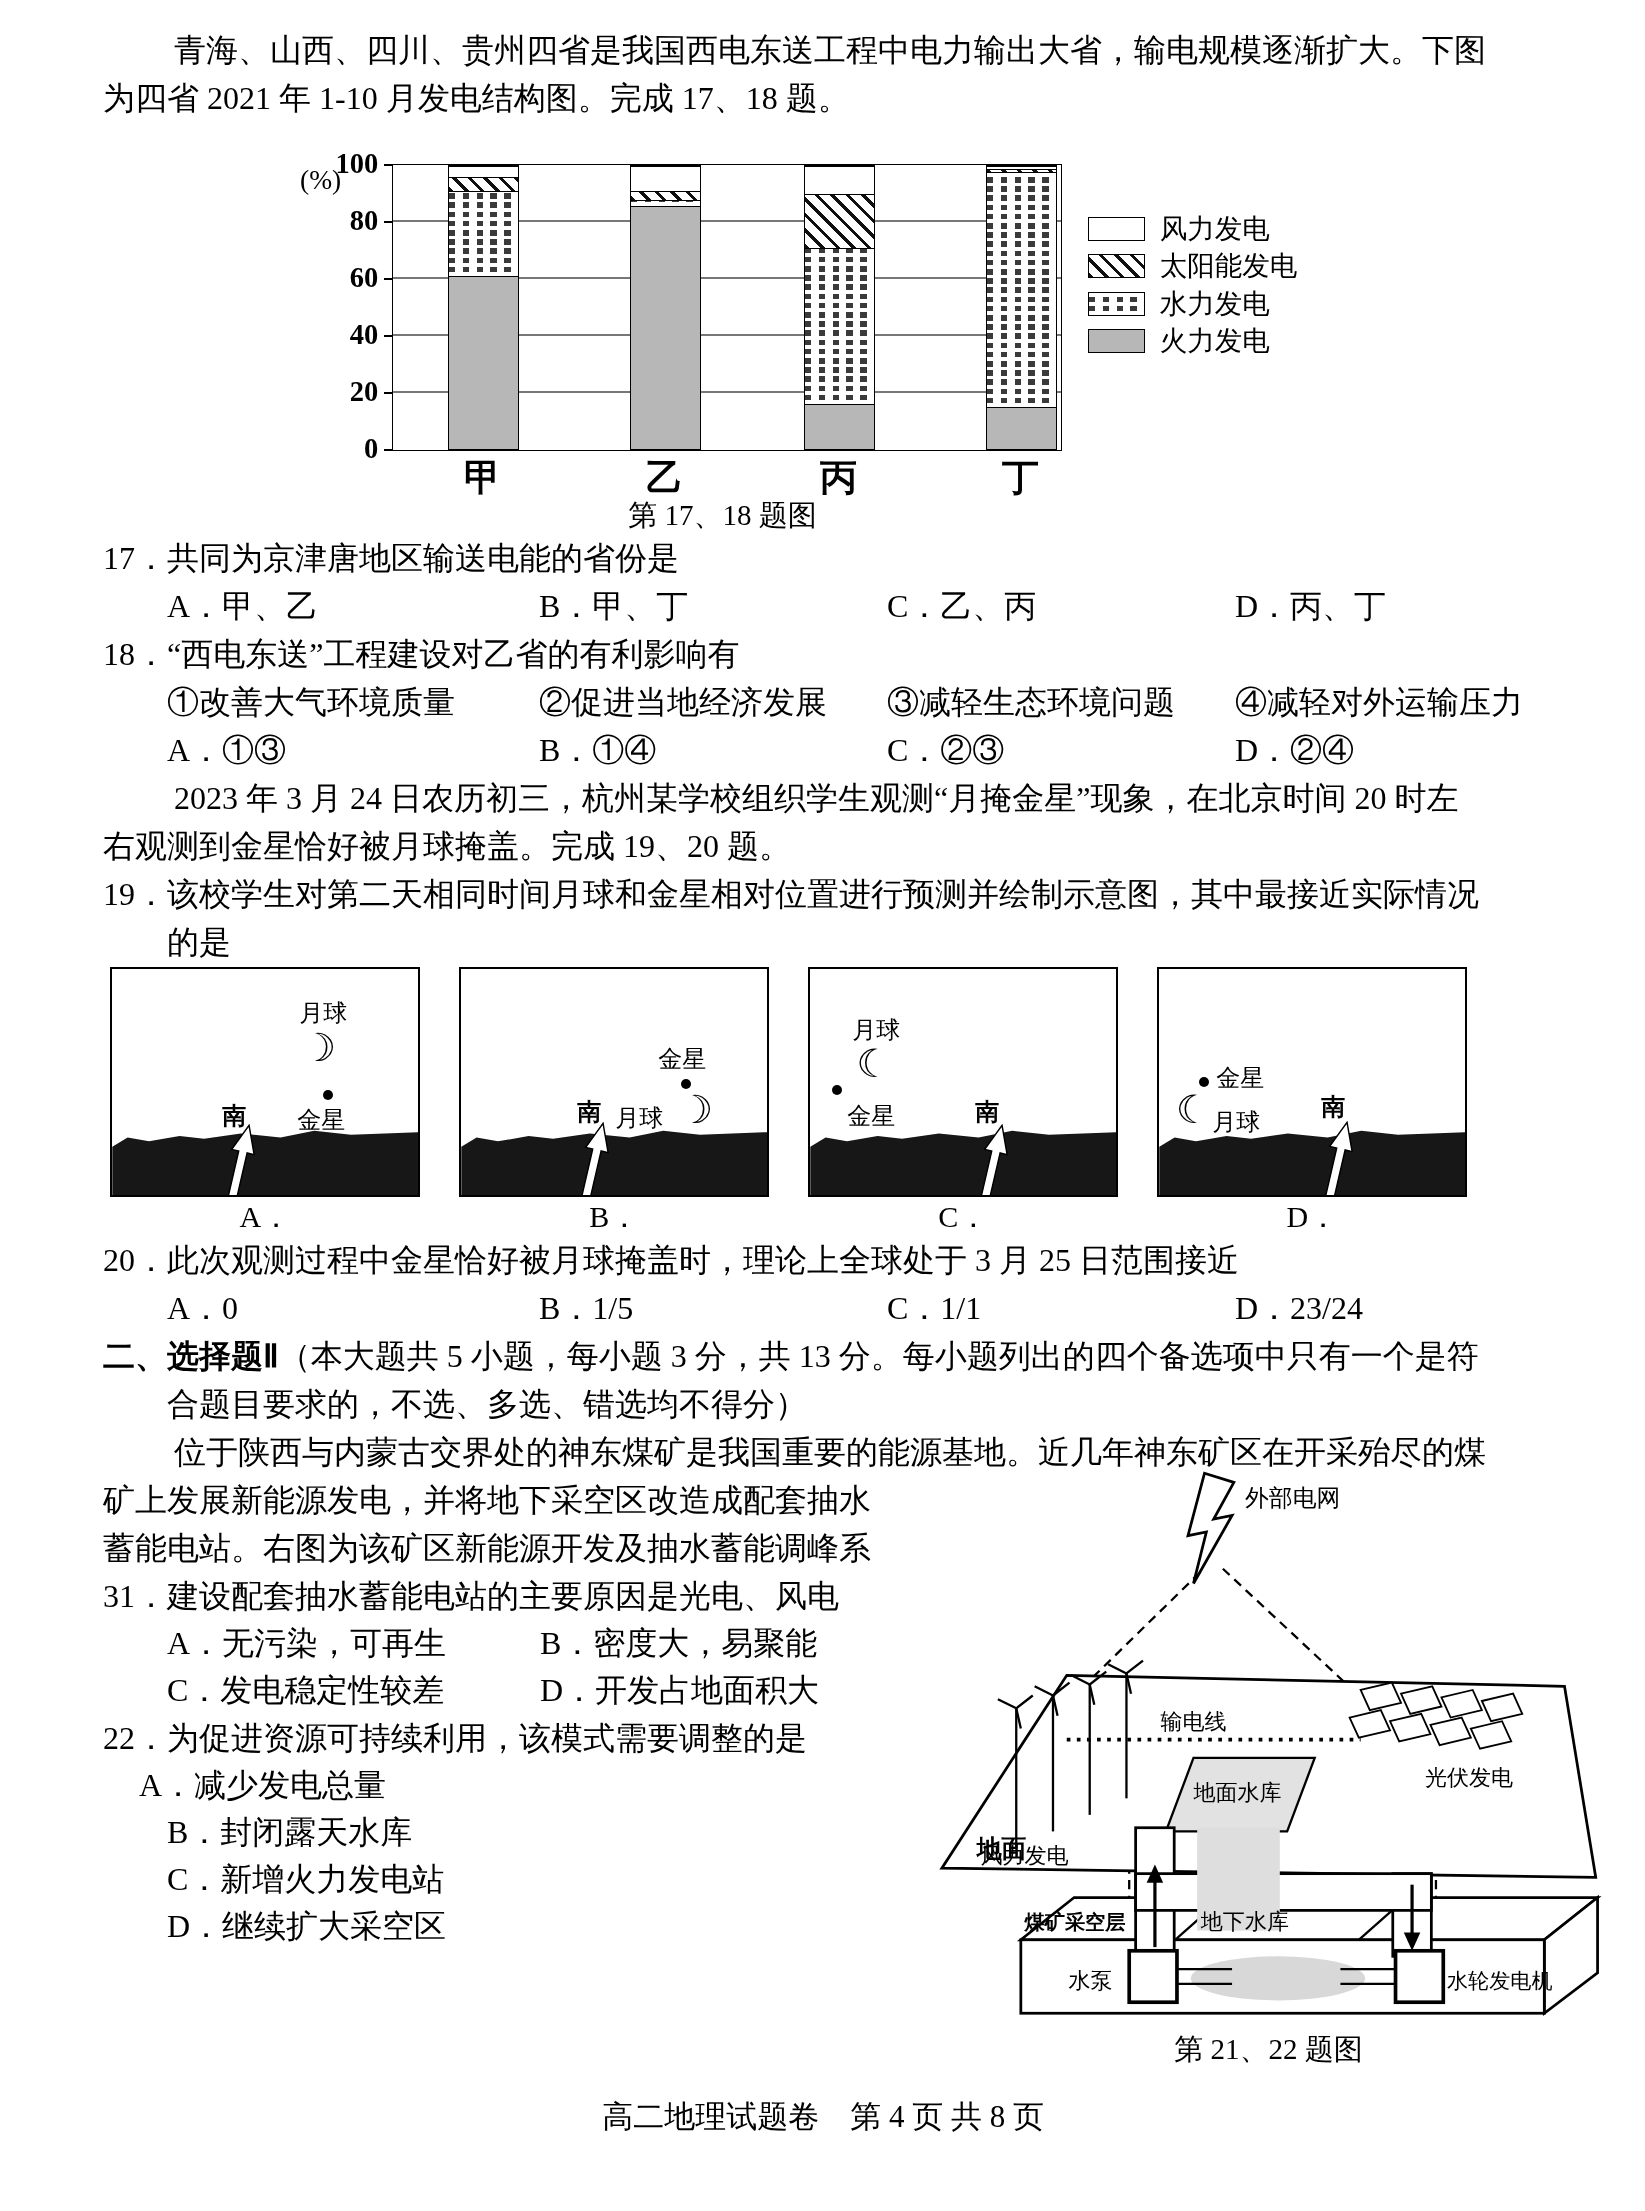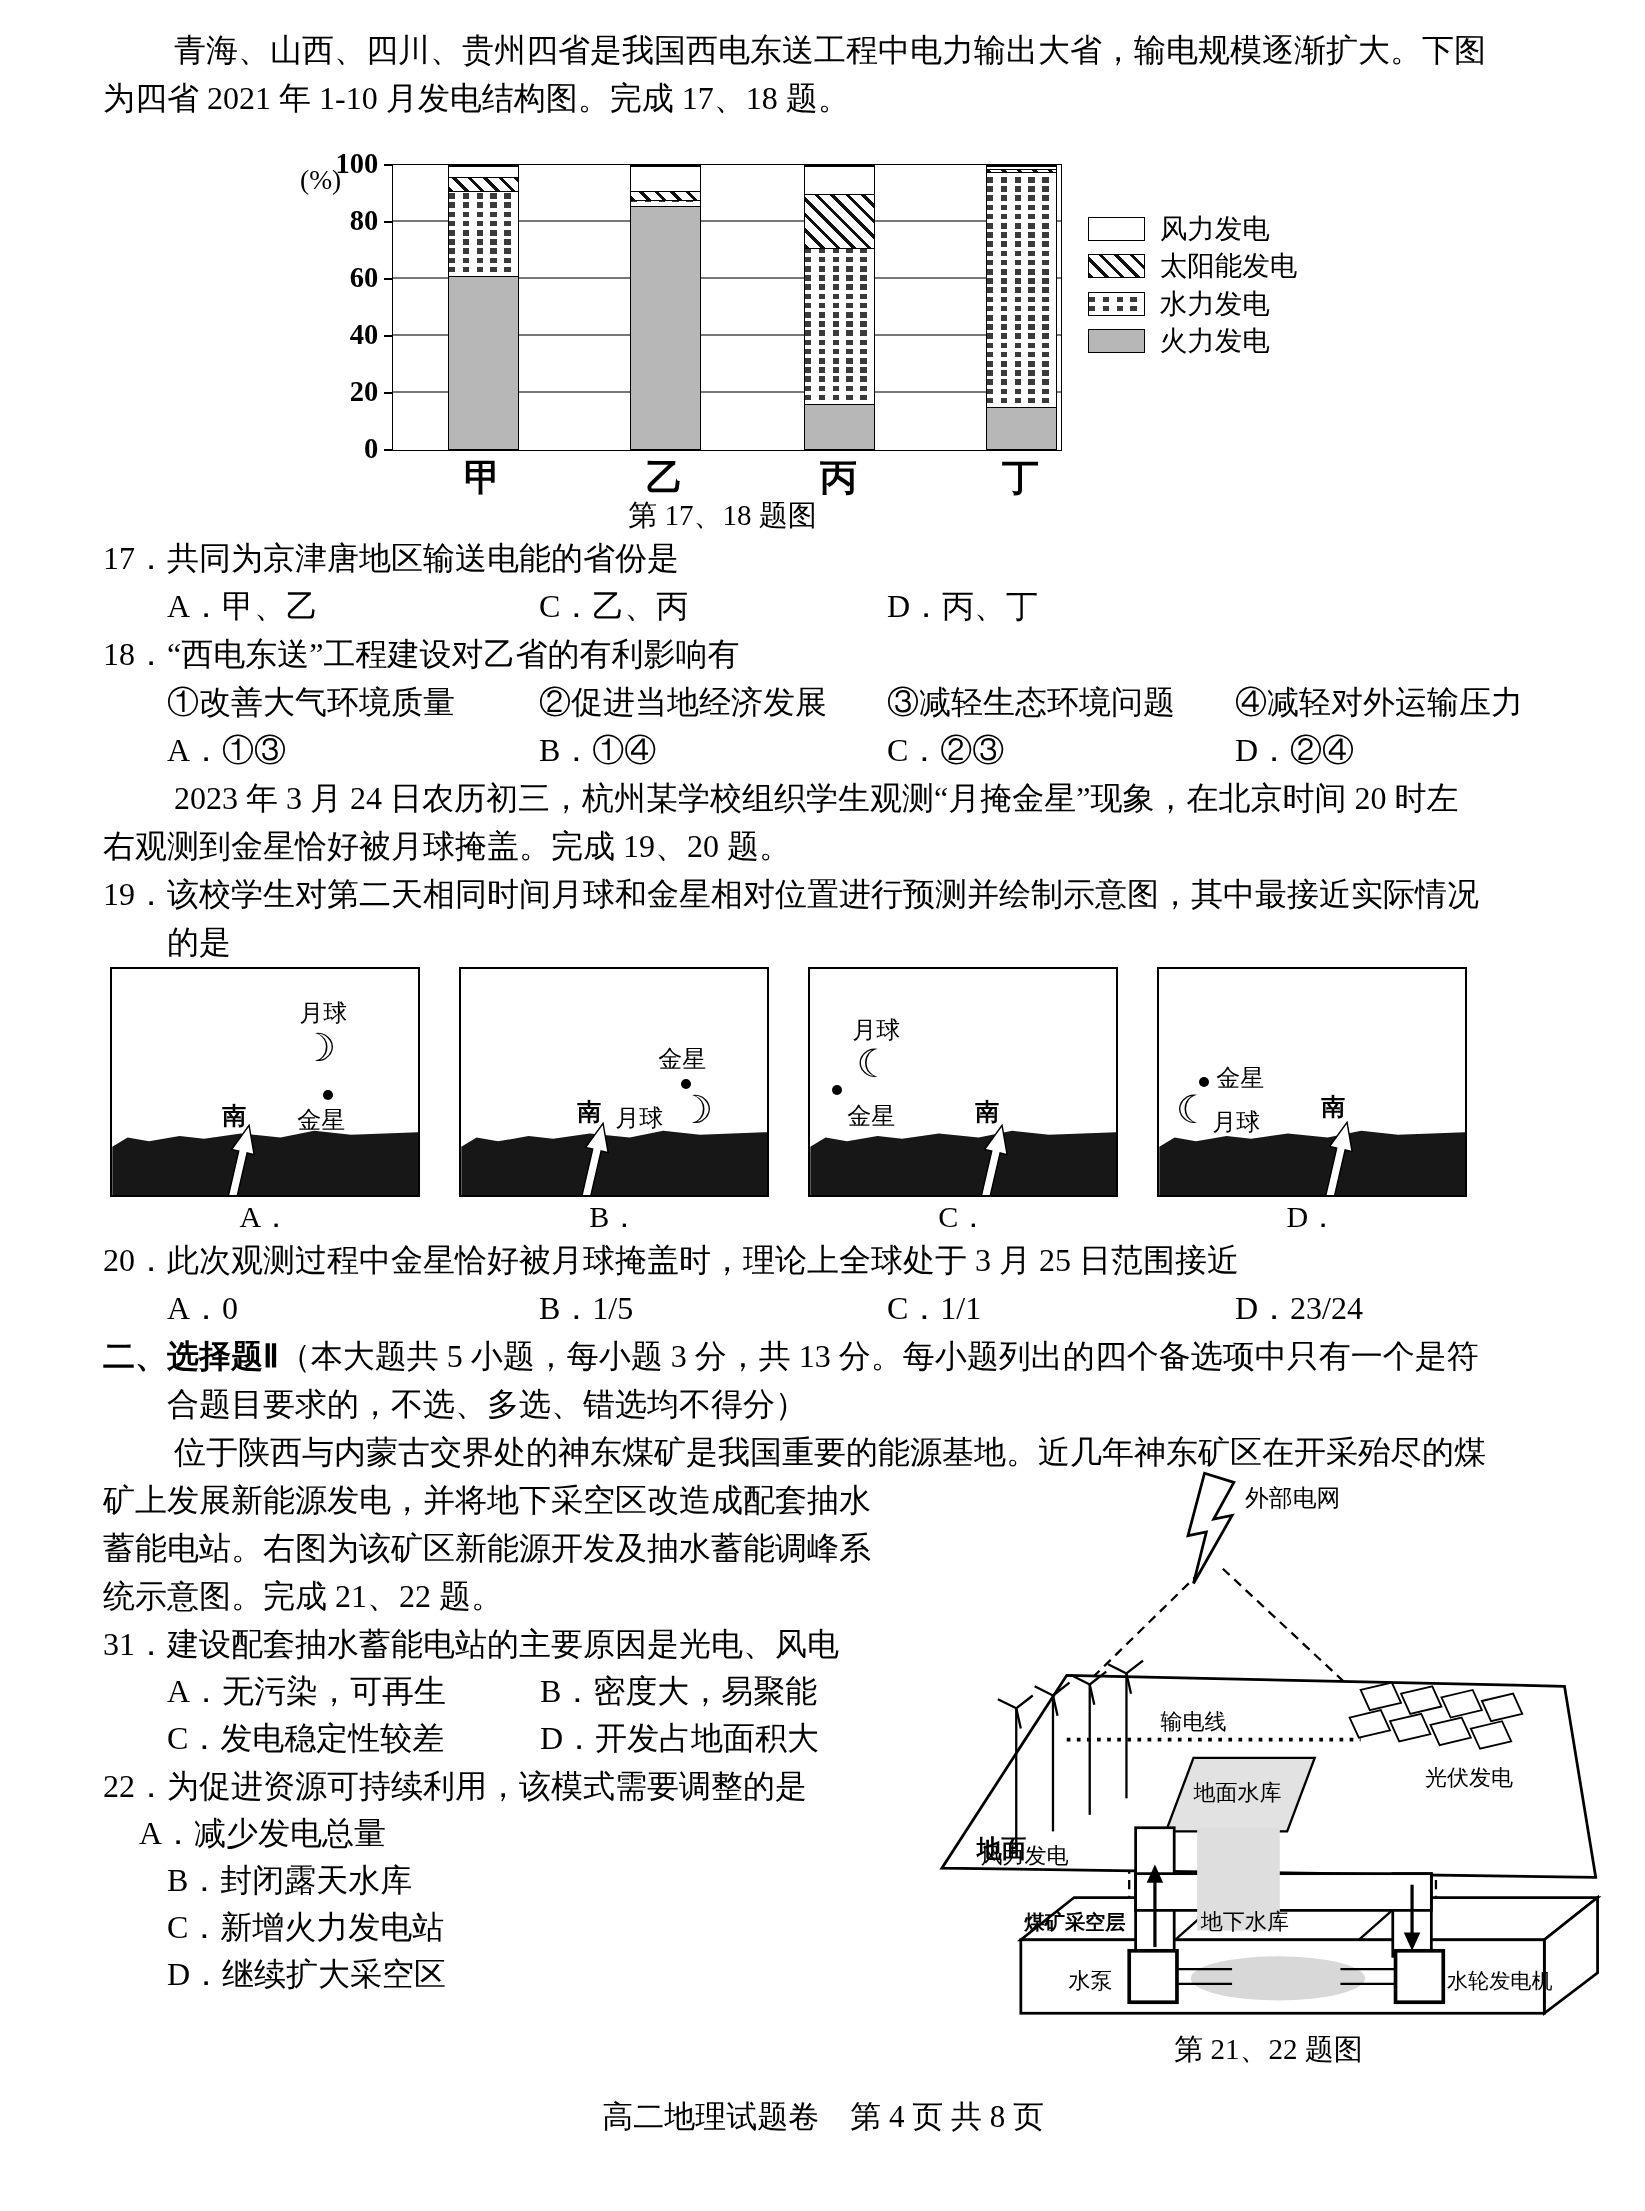--- a/index.html
+++ b/index.html
@@ -142,20 +142,21 @@
       <div class="li">
         <div class="sw seg-fire"></div>
         <span>火力发电</span>
       </div>
     </div>
   </div>
 
   <div class="line">17．共同为京津唐地区输送电能的省份是</div>
   <div class="row4">
     <span>A．甲、乙</span>
+    <span>B．甲、丁</span>
     <span>C．乙、丙</span>
     <span>D．丙、丁</span>
   </div>
 
   <div class="line">18．“西电东送”工程建设对乙省的有利影响有</div>
   <div class="row4">
     <span>①改善大气环境质量</span>
     <span>②促进当地经济发展</span>
     <span>③减轻生态环境问题</span>
     <span>④减轻对外运输压力</span>
@@ -239,21 +240,20 @@
   </div>
 
   <div class="line"><b>二、选择题Ⅱ</b><span>（本大题共 5 小题，每小题 3 分，共 13 分。每小题列出的四个备选项中只有一个是符</span></div>
   <div class="line" style="margin-left:64px">合题目要求的，不选、多选、错选均不得分）</div>
 
   <div class="line indent">位于陕西与内蒙古交界处的神东煤矿是我国重要的能源基地。近几年神东矿区在开采殆尽的煤</div>
   <div class="cols">
     <div class="leftcol">
       <div class="line">矿上发展新能源发电，并将地下采空区改造成配套抽水</div>
       <div class="line">蓄能电站。右图为该矿区新能源开发及抽水蓄能调峰系</div>
-      <div class="line">统示意图。完成 21、22 题。</div>
       <div class="line">31．建设配套抽水蓄能电站的主要原因是光电、风电</div>
       <div class="q21grid">
         <span>A．无污染，可再生</span>
         <span>B．密度大，易聚能</span>
         <span>C．发电稳定性较差</span>
         <span>D．开发占地面积大</span>
       </div>
       <div class="line">22．为促进资源可持续利用，该模式需要调整的是</div>
       <div class="q22opts">
         <div class="line" style="margin-left:36px">A．减少发电总量</div>

